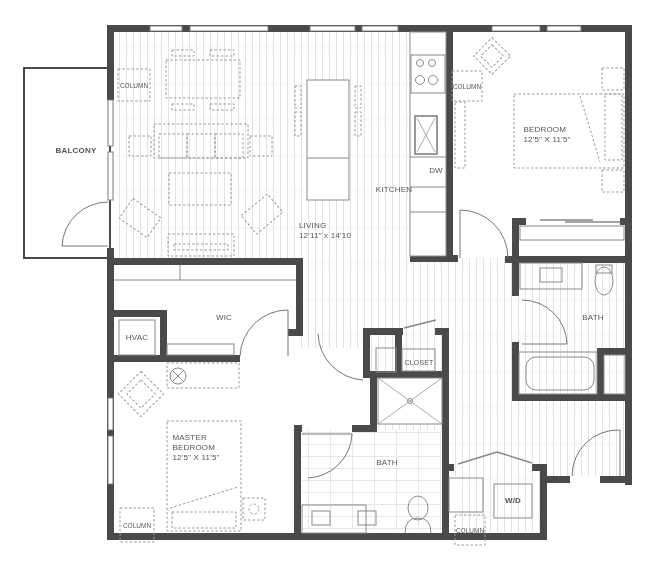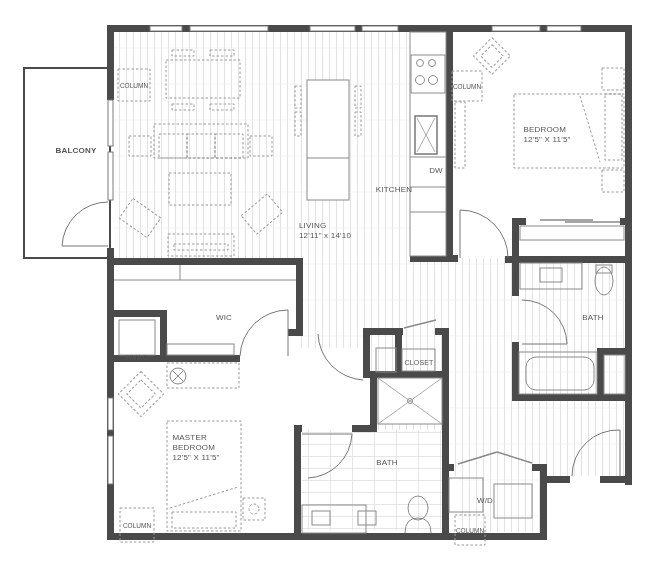--- a/index.html
+++ b/index.html
@@ -263,21 +263,21 @@
 
 <div class="lbl" style="left:547px; top:125px;">
   <span>BEDROOM</span>
   <span>12'5" X 11'5"</span>
 </div>
 
 <div class="lbl" style="left:224px; top:313px;">
     <span>WIC</span>
   </div>
 
-<div class="lbl" style="left:137px; top:333px;margin-top:20px;">
+<div class="lbl" style="left:137px; top:333px;">
     <span>HVAC</span>
   </div>
 
 <div class="lbl" style="left:196px; top:433px;">
   <span>MASTER</span>
   <span>BEDROOM</span>
   <span>12'5" X 11'5"</span>
 </div>
 
 <div class="lbl" style="left:419px; top:358px; font-size:7px;">
@@ -285,20 +285,20 @@
   </div>
 
 <div class="lbl" style="left:387px; top:458px;">
     <span>BATH</span>
   </div>
 
 <div class="lbl" style="left:593px; top:313px;">
     <span>BATH</span>
   </div>
 
-<div class="lbl" style="left:485px; top:496px;">
+<div class="lbl" style="left:513px; top:496px;font-weight:bold;">
     <span>W/D</span>
   </div>
 
 <div class="col-lbl" style="left:134px; top:85px;">COLUMN</div>
 <div class="col-lbl" style="left:467px; top:86px;">COLUMN</div>
 <div class="col-lbl" style="left:137px; top:525px;">COLUMN</div>
 <div class="col-lbl" style="left:470px; top:530px;">COLUMN</div>
 
 </body></html>

